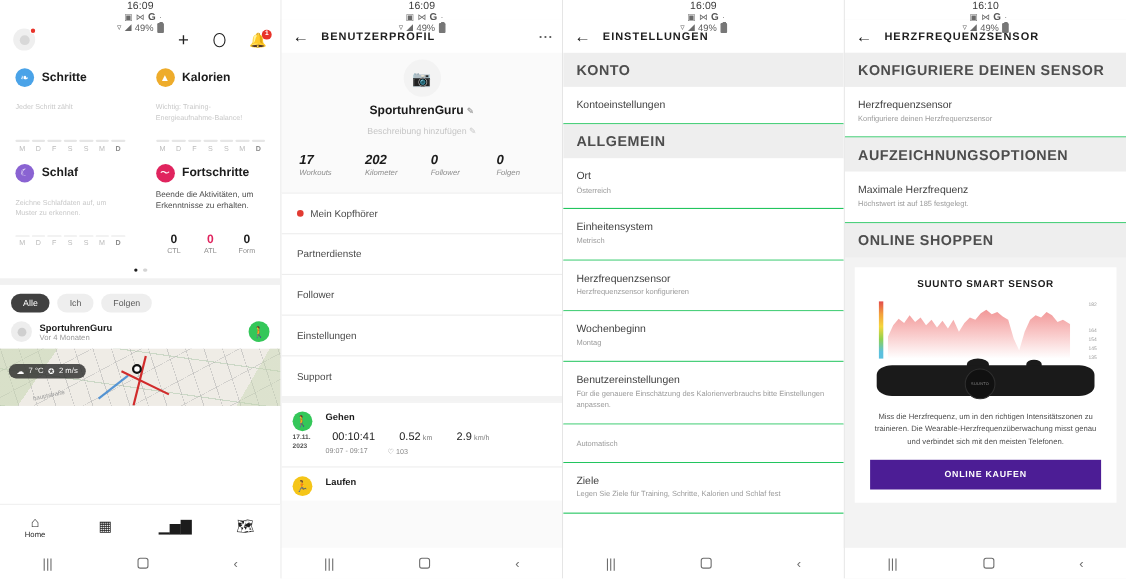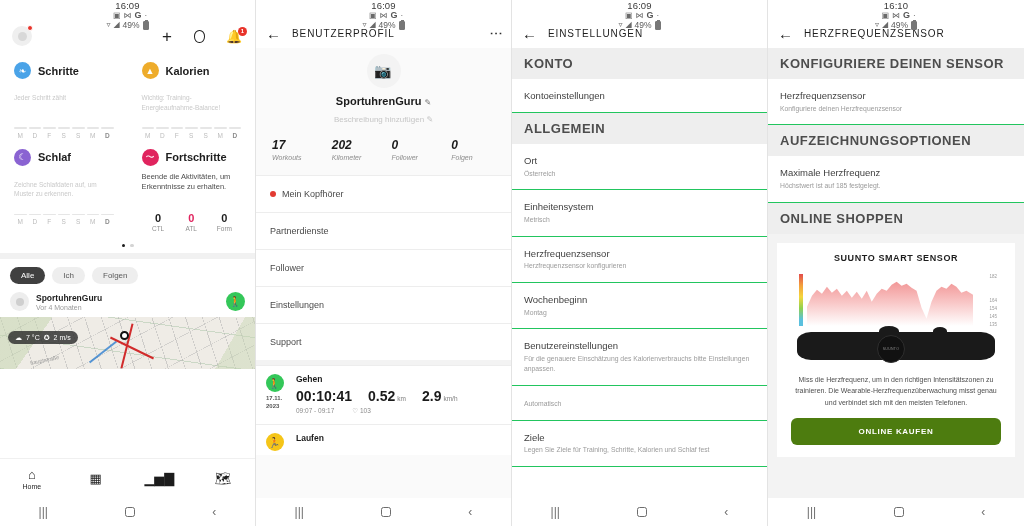--- a/index.html
+++ b/index.html
@@ -19,21 +19,21 @@
   .sb-ic { font-size:8px; color:#6a6a6a; line-height:1; }
   .sb-ic.g { font-weight:bold; color:#555; font-size:9px; }
   .sb-spacer { flex:1; }
   .sb-right { display:flex; align-items:center; gap:3px; font-size:8.5px; color:#5a5a5a; }
   .sb-batt { width:6px; height:9px; border:1px solid #777; border-radius:1px; position:relative; background:#777;}
   .sb-batt:after{content:"";position:absolute;top:-2px;left:1.4px;width:3px;height:1.4px;background:#777;}
 
   
   .appbar { height:30px; display:flex; align-items:center; padding:0 10px; background:#fff; }
   .appbar .back { font-size:15px; color:#1a1a1a; line-height:1; width:18px; }
-  .appbar .title { font-size:10px; font-weight:normal; letter-spacing:.9px; color:#1e1e1e; margin-left:8px; }
+  .appbar .title { font-size:10px; font-weight:bold; letter-spacing:.9px; color:#1e1e1e; margin-left:8px; }
   .appbar .spacer { flex:1; }
   .appbar .kebab { font-size:13px; color:#2b2b2b; letter-spacing:0; line-height:.7; writing-mode:vertical-rl; }
 
   
   .home-top { display:flex; align-items:center; padding:4px 12px 2px; height:34px; }
   .avatar-sm { width:20px; height:20px; border-radius:50%; background:#efefef; position:relative;
                display:flex; align-items:center; justify-content:center; }
   .avatar-sm .dot { position:absolute; top:-1px; right:-1px; width:6px; height:6px; border-radius:50%;
                     background:#e8332a; border:1.2px solid #fff; }
   .avatar-glyph { width:9px; height:9px; border-radius:50%; background:#d8d8d8; }
@@ -132,21 +132,21 @@
   .menu-item .reddot { width:6px; height:6px; border-radius:50%; background:#e23b32; }
   .sect-gap { height:5px; background:#f3f3f3; }
   .wo-row { display:flex; padding:8px 10px 9px; background:#fff; border-top:1px solid #ededed; }
   .wo-left { width:30px; }
   .wo-ic { width:18px; height:18px; border-radius:50%; display:flex; align-items:center;
            justify-content:center; color:#fff; font-size:10px; }
   .wo-date { font-size:6px; color:#555; line-height:1.25; margin-top:3px; font-weight:bold; }
   .wo-body { flex:1; }
   .wo-title { font-size:8.5px; font-weight:bold; color:#1b1b1b; }
   .wo-vals { display:flex; align-items:baseline; gap:16px; margin-top:3px; }
-  .wo-v { font-size:14px; font-weight:bold; color:#1b1b1b; }
+  .wo-v { font-size:10px; font-weight:normal; color:#1b1b1b;margin-left:6px; }
   .wo-u { font-size:6.5px; color:#7f7f7f; font-weight:normal; margin-left:2px; }
   .wo-sub { display:flex; gap:18px; margin-top:2px; }
   .wo-s { font-size:6.5px; color:#8a8a8a; }
 
   
   .sect-head { background:#eeeeee; padding:8px 12px; font-size:13px; font-weight:bold;
                letter-spacing:.5px; color:#4d4d4d; }
   .li { padding:11px 12px; background:#fff; border-bottom:1px solid #22c55e; }
   .li .t { font-size:9.5px; color:#3f3f3f; }
   .li .s { font-size:6.8px; color:#9b9b9b; margin-top:2.5px; line-height:1.45; }
@@ -169,22 +169,22 @@
                 border-radius:14px/9px; }
   .belt-bump1 { position:absolute; left:86px; top:0px; width:20px; height:10px; background:#1a1a1a;
                 border-radius:50% 50% 0 0; }
   .belt-bump2 { position:absolute; left:140px; top:1px; width:14px; height:8px; background:#1a1a1a;
                 border-radius:50% 50% 0 0; }
   .belt-pod { position:absolute; left:84px; top:9px; width:28px; height:28px; border-radius:50%;
               background:#111; border:1.5px solid #2e2e2e; display:flex; align-items:center;
               justify-content:center; }
   .belt-pod span { font-size:3.5px; color:#8a8a8a; letter-spacing:.3px; }
   .shop-desc { font-size:7px; color:#4e4e4e; text-align:center; line-height:1.65; margin-top:10px; padding:0 4px; }
-  .buy-btn { margin:10px 4px 0; background:#4d7c0f; color:#fff; text-align:center; font-size:8px;
-             font-weight:bold; letter-spacing:.7px; padding:9px 0;border-radius:6px; }
+  .buy-btn { margin:10px 4px 0; background:#4c1d95; color:#fff; text-align:center; font-size:8px;
+             font-weight:bold; letter-spacing:.7px; padding:9px 0; }
 </style>
 </head>
 <body>
 
 <div class="strip">
 
   <div class="phone">
     <div class="statusbar">
       <span class="sb-time">16:09</span>
       <span class="sb-left-icons">

